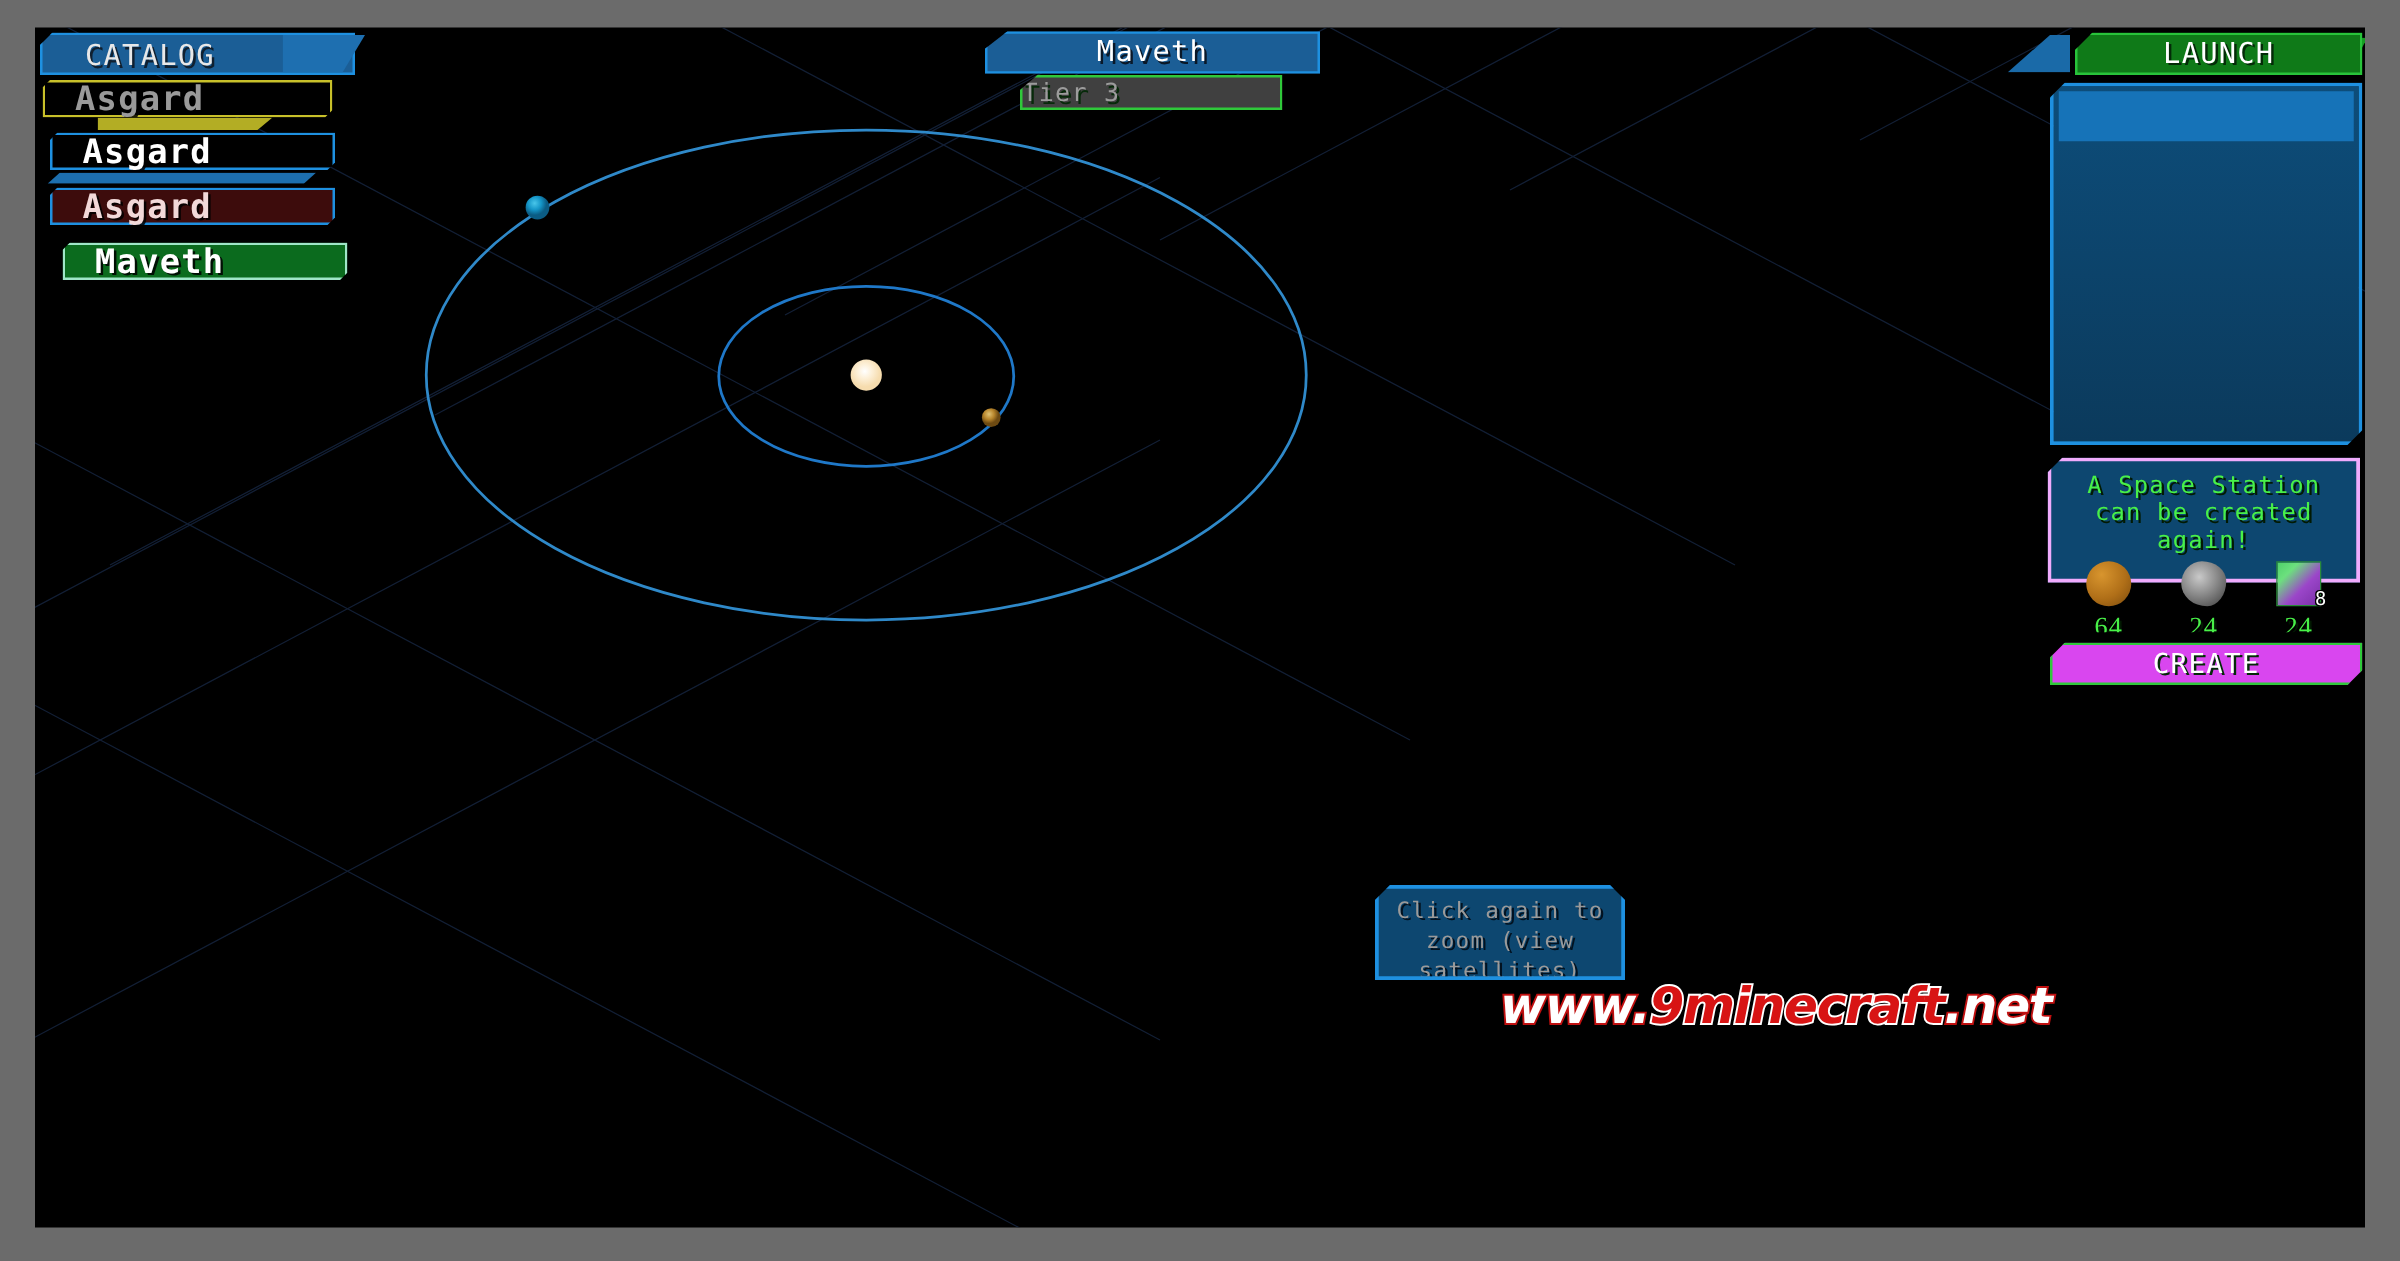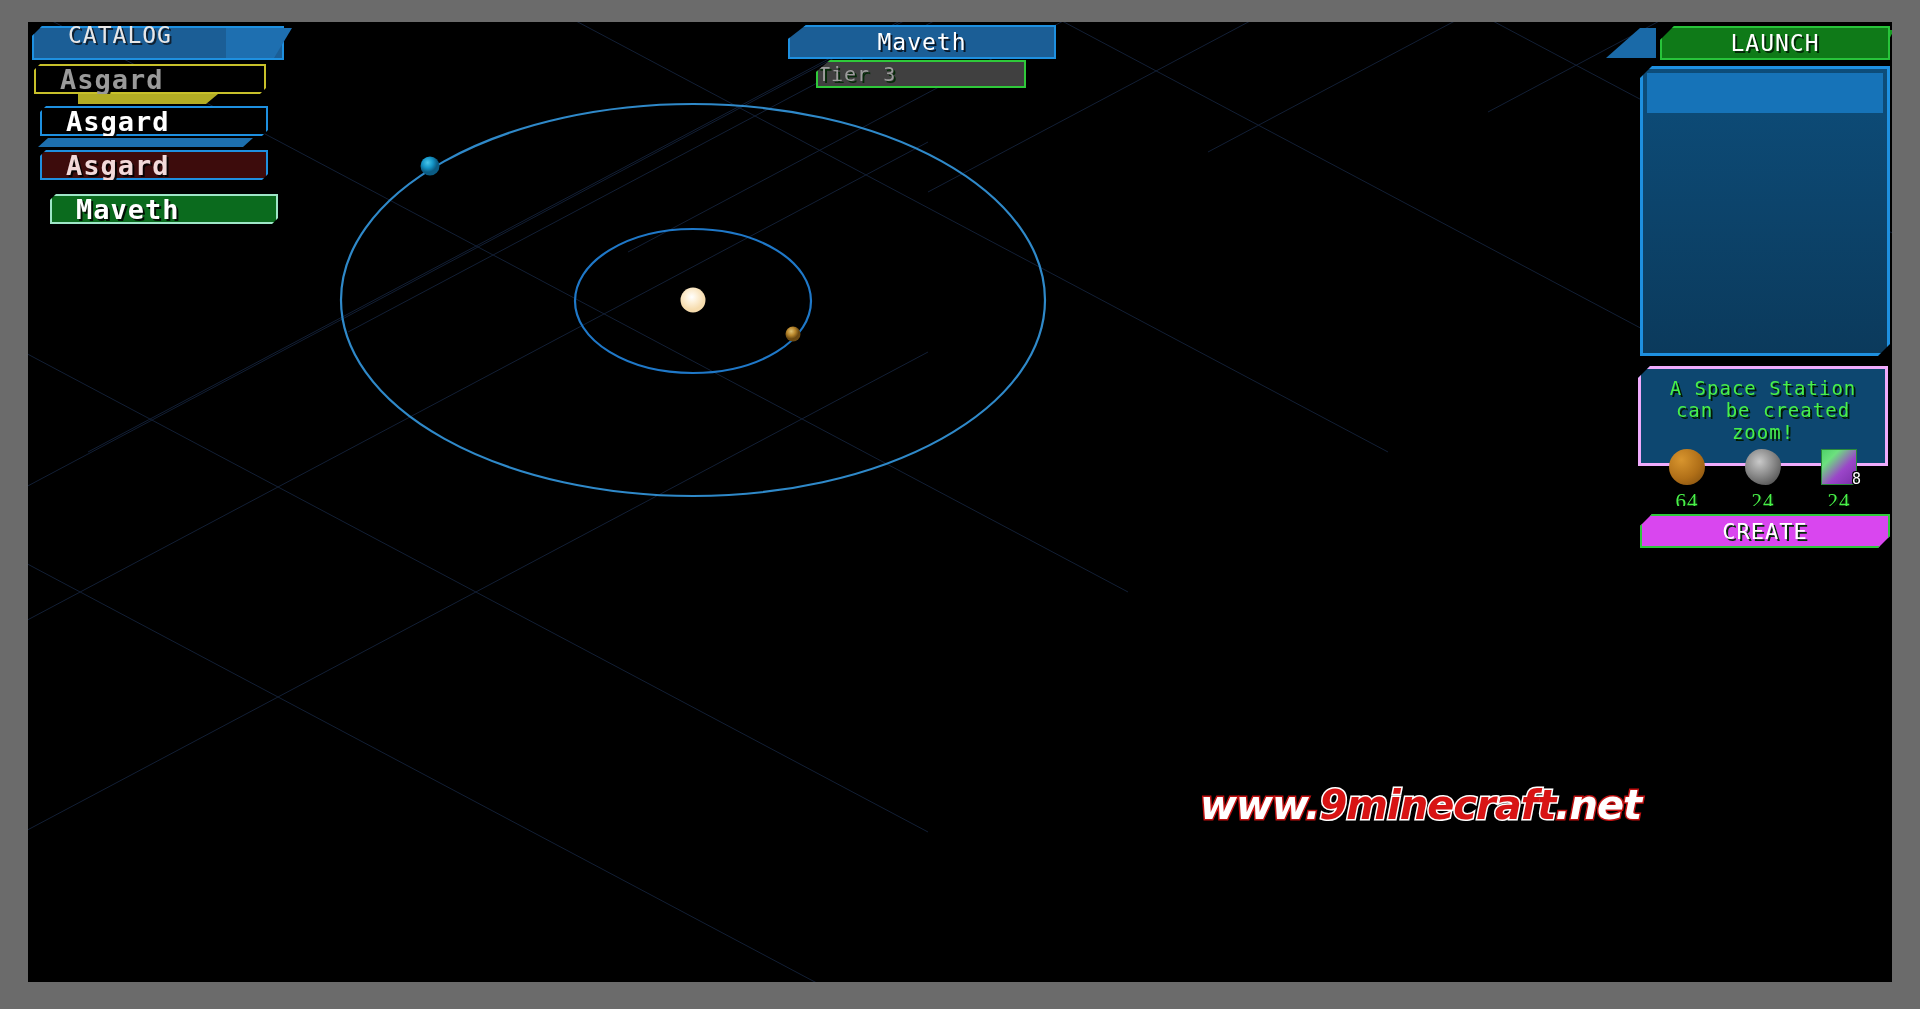--- a/index.html
+++ b/index.html
@@ -48,21 +48,21 @@
     clip-path:polygon(10px 0, 252px 0, 252px 34px, 0 34px, 0 10px);
     border:2px solid #1e90e0;
   }
   .cat-header-fin {
     position:absolute; left:198px; top:6px;
     width:66px; height:30px;
     background:#1e6fb0;
     clip-path:polygon(0 0, 66px 0, 48px 30px, 0 30px);
   }
   .cat-title {
-    position:absolute; left:40px; top:0;
+    position:absolute; left:40px; top:10px;
     font-size:23px; color:#e8e8e8;
     text-shadow:2px 2px 0 #102030;
   }
 
   .cat-row { position:relative; height:44px; }
   .cat-pill {
     position:absolute;
     height:30px;
     border:2px solid;
     display:flex; align-items:center;
@@ -360,21 +360,21 @@
       </div>
 
       <div class="ship-box">
         <div class="ship-box-top"></div>
       </div>
 
       <div class="station-box">
         <div class="station-msg px">
           <div>A Space Station</div>
           <div>can be created</div>
-          <div>zoom!</div>
+          <div>again!</div>
         </div>
         <div class="station-items">
 
           <div class="item">
             <div class="item-icon icon-copper"></div>
             <div class="item-count px">64</div>
           </div>
 
           <div class="item">
             <div class="item-icon icon-ore"></div>
@@ -390,19 +390,26 @@
 
         </div>
       </div>
 
       <div class="create-btn">
         <span class="px">CREATE</span>
       </div>
 
     </div>
 
+    <div id="tooltip">
+      <div class="tt-text px">
+        <div>Click again to</div>
+        <div>zoom (view</div>
+        <div>satellites)</div>
+      </div>
+    </div>
 
     <div id="watermark">
       <span class="w">www.</span><span class="r">9minecraft</span><span class="w">.net</span>
     </div>
 
   </div>
 </div>
 
 </body></html>

